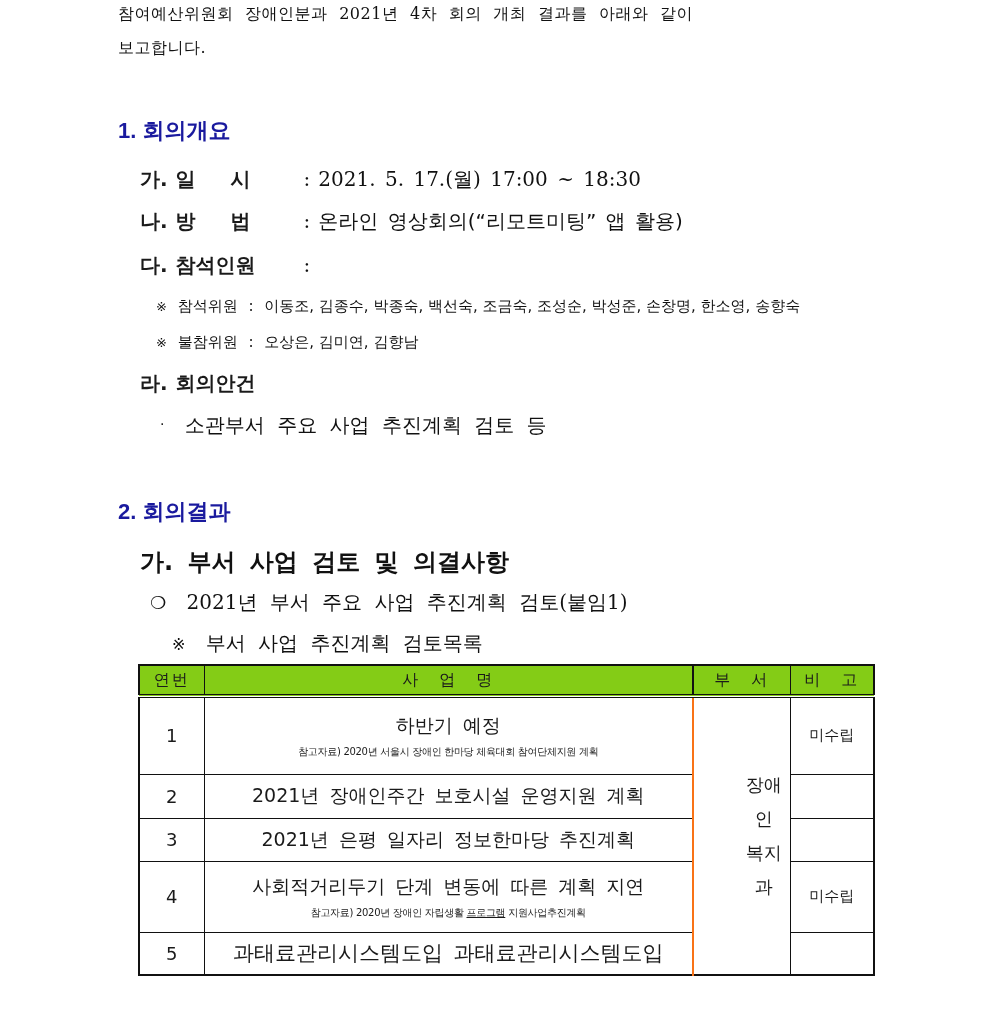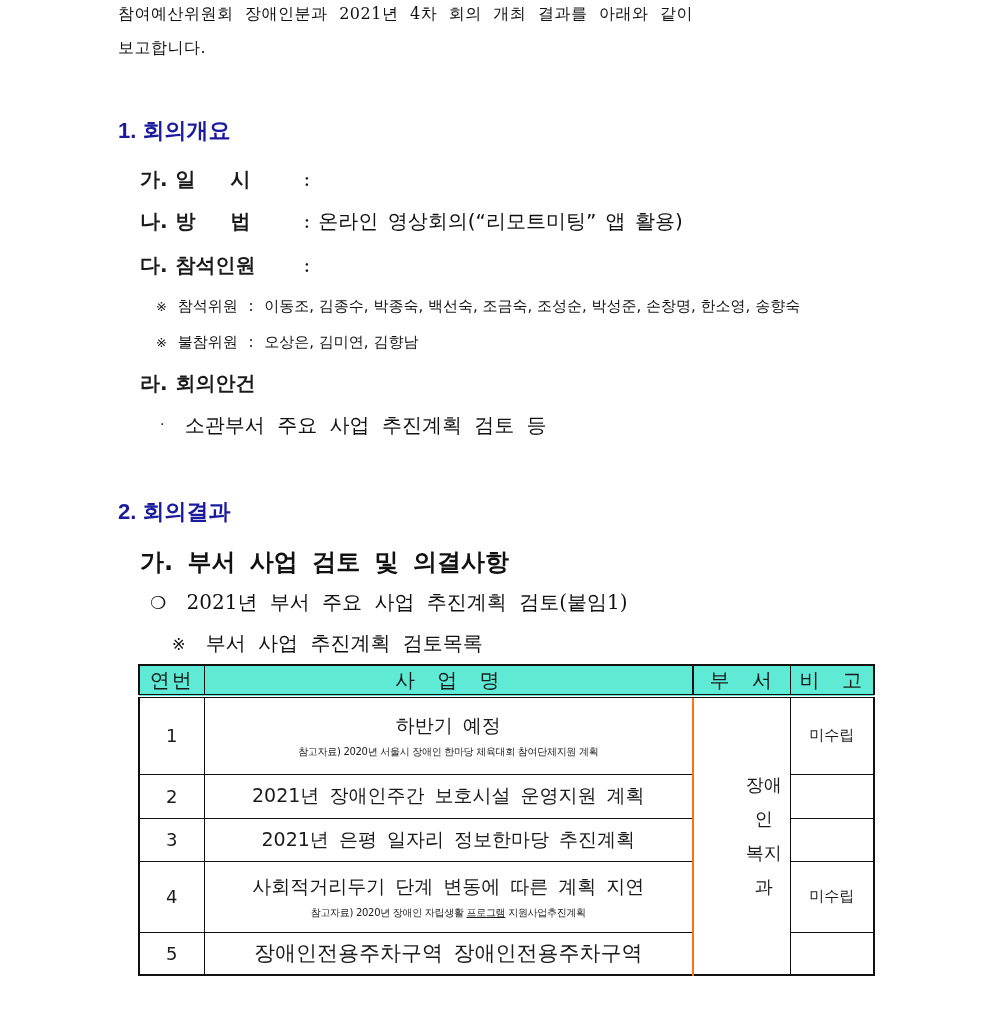--- a/index.html
+++ b/index.html
@@ -104,23 +104,23 @@
       font-family: "DejaVu Sans", "Liberation Sans", sans-serif;
     }
     .review-table th, .review-table td {
       border: 1px solid #111;
       text-align: center;
       vertical-align: middle;
       padding: 0;
       color: #1a1a1a;
     }
     .review-table thead th {
-      background: #5eead4;
+      background: #84cc16;
       height: 28px;
-      font-size: 20px;
+      font-size: 16px;
       font-weight: normal;
       border-bottom: 4px double #111;
       letter-spacing: 2px;
     }
     .review-table thead th.word-spaced { word-spacing: 12px; }
     .review-table td.num { font-size: 18px; }
     .review-table td.dept {
       border-left: 2px solid #f97316;
       border-right: 1px solid #111;
       font-size: 18px;
@@ -139,20 +139,21 @@
 
 <div class="abs intro l1">참여예산위원회 장애인분과 2021년 4차 회의 개최 결과를 아래와 같이</div>
 <div class="abs intro l2">보고합니다.</div>
 
 <div class="abs section-heading" style="top:116px;">1. 회의개요</div>
 
 <div class="abs item-row" style="top:166px;">
   <span class="label">가.</span>
   <span class="label label-wide" style="margin-left:8px; white-space:pre;">일     시</span>
   <span class="sep">:</span>
+  <span class="value">2021. 5. 17.(월) 17:00 ~ 18:30</span>
 </div>
 
 <div class="abs item-row" style="top:208px;">
   <span class="label">나.</span>
   <span class="label label-wide" style="margin-left:8px; white-space:pre;">방     법</span>
   <span class="sep">:</span>
   <span class="value" style="font-family:'DejaVu Sans',sans-serif;">온라인 영상회의(“리모트미팅” 앱 활용)</span>
 </div>
 
 <div class="abs item-row" style="top:252px;">
@@ -245,18 +246,18 @@
       <td class="num">4</td>
       <td>
         <span class="main-text">사회적거리두기 단계 변동에 따른 계획 지연</span>
         <span class="ref-text"><span>참고자료) 2020년 장애인 자립생활 </span><u>프로그램</u><span> 지원사업추진계획</span></span>
       </td>
       <td class="note-cell">미수립</td>
     </tr>
     <tr style="height:43px;">
       <td class="num">5</td>
       <td>
-        <span class="big-text">장애인전용주차구역 장애인전용주차구역</span>
+        <span class="big-text">과태료관리시스템도입 과태료관리시스템도입</span>
       </td>
       <td class="note-cell"></td>
     </tr>
   </tbody>
 </table>
 
 </body></html>

